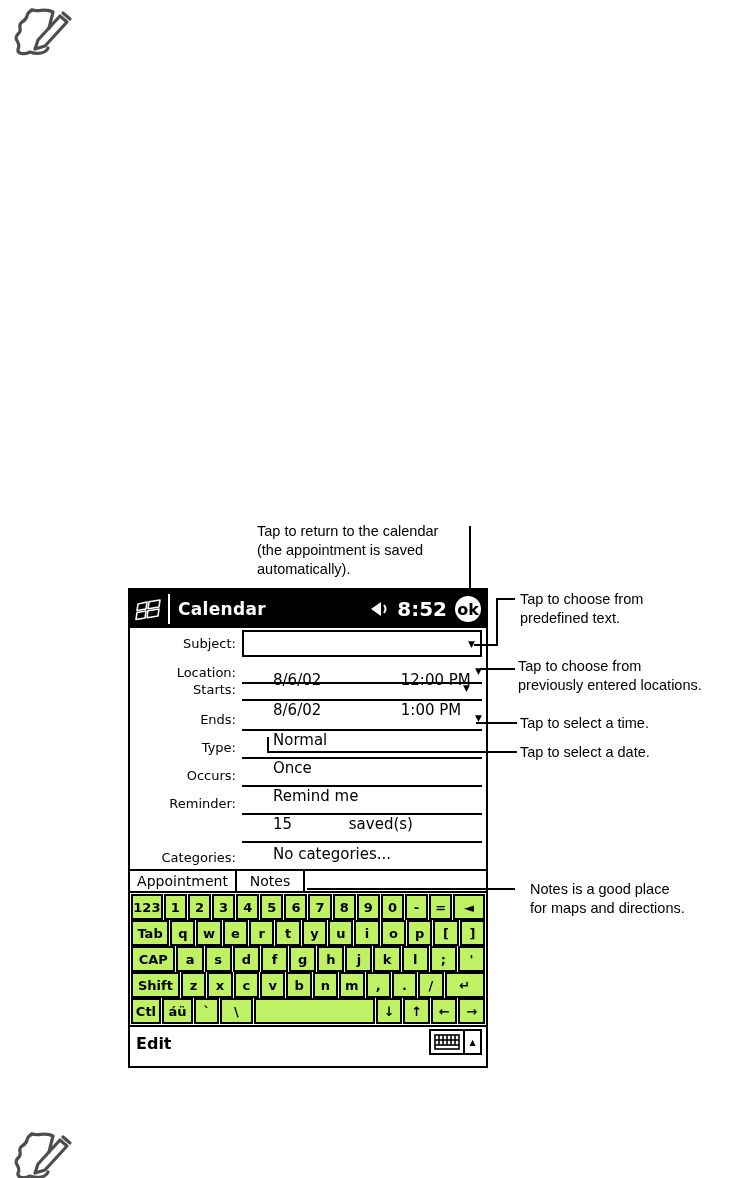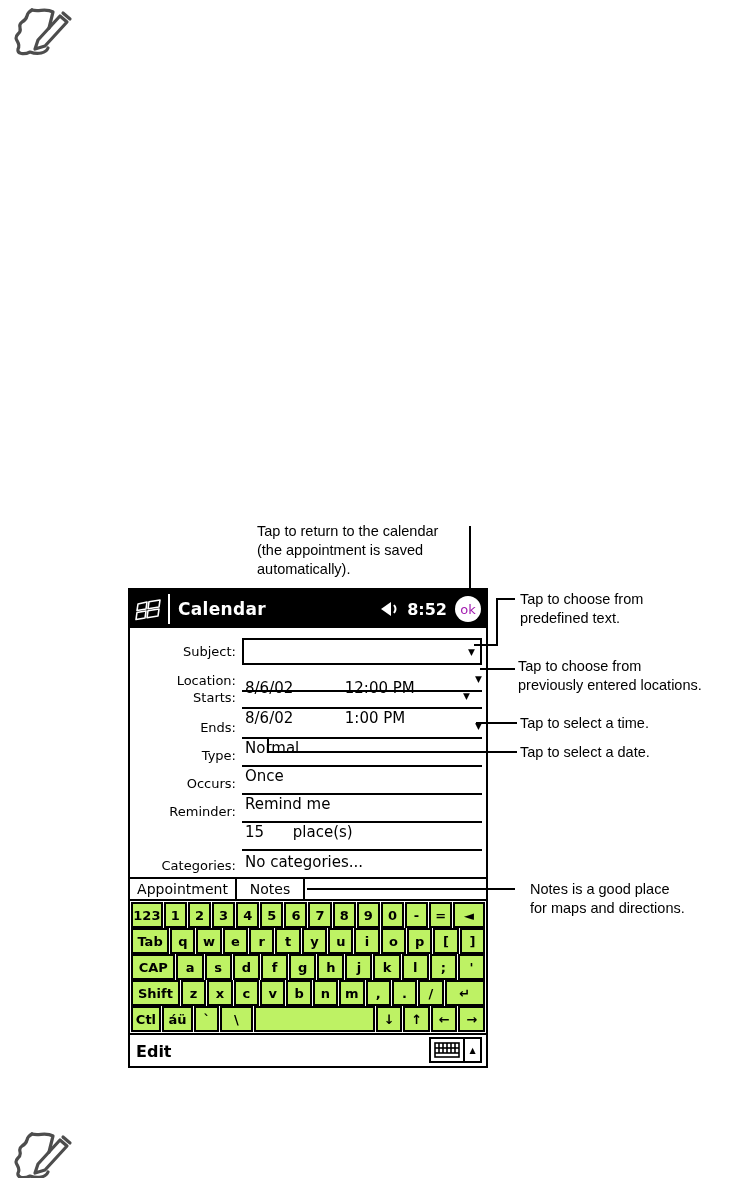--- a/index.html
+++ b/index.html
@@ -18,32 +18,32 @@
   .pda{
     position:absolute;left:128px;top:588px;width:360px;height:480px;
     box-sizing:border-box;border:2px solid #000;background:#fff;z-index:2;
     font-family:"DejaVu Sans","Liberation Sans",sans-serif;
   }
   .titlebar{height:38px;background:#000;color:#fff;display:flex;align-items:center;position:relative;}
   .winlogo{margin-left:4px;display:flex;align-items:center;}
   .tb-sep{width:2px;height:30px;background:#fff;margin-left:4px;}
   .apptitle{font-size:17px;font-weight:bold;margin-left:8px;letter-spacing:.3px;}
   .tb-right{position:absolute;right:5px;top:0;height:38px;display:flex;align-items:center;gap:8px;}
-  .time{font-size:16px;font-weight:bold;}
-  .okbtn{width:26px;height:26px;border-radius:50%;background:#fff;color:#a21caf;
-    display:flex;align-items:center;justify-content:center;font-size:13px;font-weight:normal;cursor:pointer;}
+  .time{font-size:20px;font-weight:bold;}
+  .okbtn{width:26px;height:26px;border-radius:50%;background:#fff;color:#000000;
+    display:flex;align-items:center;justify-content:center;font-size:16px;font-weight:bold;cursor:pointer;}
   
   .form{padding-right:4px;}
   .frow{display:flex;align-items:flex-end;position:relative;}
   .lbl{width:112px;text-align:right;padding-right:6px;font-size:13px;color:#000;box-sizing:border-box;padding-bottom:4px;}
   .fld{flex:1;position:relative;font-size:15px;}
   .ul{border-bottom:2px solid #000;}
   .dd{position:absolute;font-size:9px;line-height:9px;cursor:pointer;}
   .subject-box{box-sizing:border-box;border:2px solid #000;height:27px;}
-  .val{display:inline-block;padding-left:3px;}
+  .val{display:inline-block;padding-left:3px;margin-left:28px;}
   .vdate{width:92px;}
   .vnum{width:40px;}
   
   .tabs{display:flex;border-top:2px solid #000;border-bottom:2px solid #000;height:20px;box-sizing:content-box;}
   .tab{border-right:2px solid #000;display:flex;align-items:center;justify-content:center;font-size:14px;cursor:pointer;}
   .tab-appointment{width:105px;}
   .tab-notes{width:66px;}
   
   .kb{height:132px;display:flex;flex-direction:column;padding:1px 1px 0 1px;box-sizing:border-box;}
   .krow{height:26px;display:flex;gap:1px;margin-bottom:0px;box-sizing:border-box;}
@@ -132,21 +132,21 @@
           <path d="M14 4 Q17 8 14 12" stroke="#fff" stroke-width="2" fill="none"></path>
         </svg>
       </span>
       <span class="time">8:52</span>
       <span class="okbtn">ok</span>
     </span>
   </div>
 
   <div class="form">
 
-    <div class="frow" style="height:30px;align-items:center;margin-top:8px;">
+    <div class="frow" style="height:30px;align-items:center;">
       <span class="lbl" style="padding-bottom:0;">Subject:</span>
       <span class="fld subject-box">
         <span class="val"></span>
         <span class="dd" style="right:5px;top:8px;">▼</span>
       </span>
     </div>
 
     <div class="frow" style="height:26px;">
       <span class="lbl">Location:</span>
       <span class="fld ul" style="height:24px;">
@@ -191,21 +191,21 @@
       <span class="lbl">Reminder:</span>
       <span class="fld ul" style="height:26px;">
         <span class="val">Remind me</span>
       </span>
     </div>
 
     <div class="frow" style="height:28px;">
       <span class="lbl"></span>
       <span class="fld ul" style="height:26px;">
         <span class="val vnum">15</span>
-        <span class="val">place(s)</span>
+        <span class="val">saved(s)</span>
       </span>
     </div>
 
     <div class="frow" style="height:26px;">
       <span class="lbl">Categories:</span>
       <span class="fld" style="height:24px;">
         <span class="val">No categories...</span>
       </span>
     </div>
   </div>

